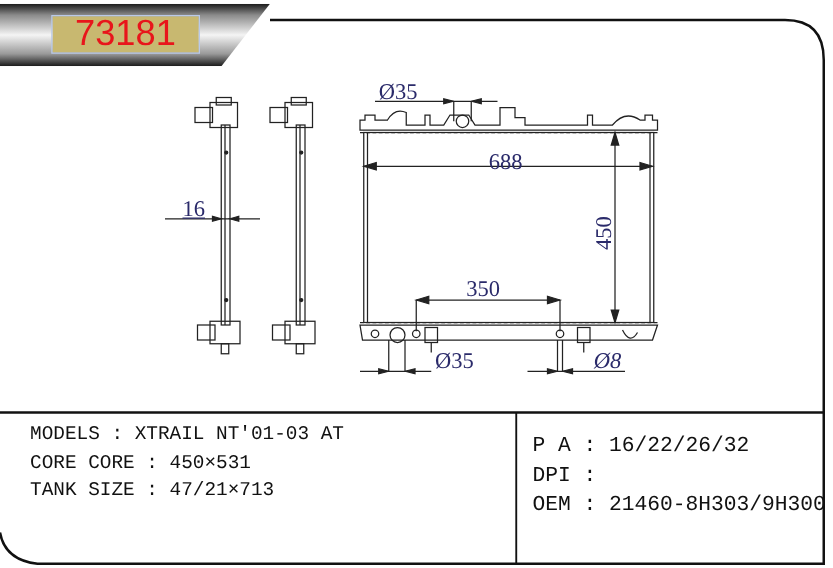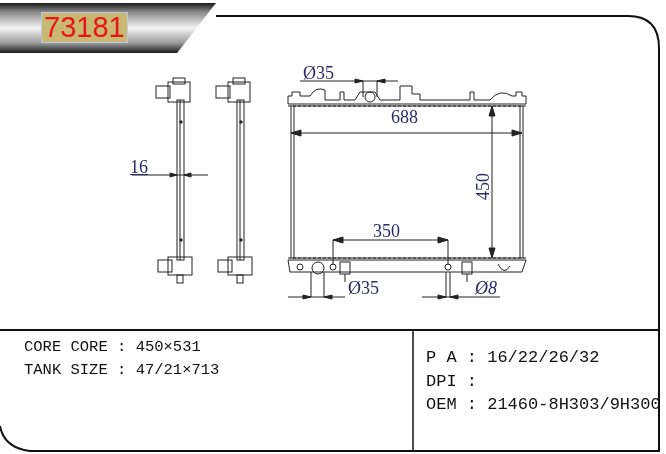--- a/index.html
+++ b/index.html
@@ -4,21 +4,21 @@
 <style>
   html, body { margin: 0; padding: 0; background: #ffffff; }
   body { width: 666px; height: 454px; position: relative; overflow: hidden; font-family: "DejaVu Sans", sans-serif; }
   .frame { position: absolute; left: 0; top: 0; width: 666px; height: 454px; }
   .badge {
     position: absolute; left: 0; top: 3px; width: 216px; height: 50px;
     background: linear-gradient(to bottom, #1a1a1a 0%, #8a8a8a 18%, #f4f4f4 50%, #9a9a9a 80%, #1a1a1a 100%);
     clip-path: polygon(0 0, 100% 0, 82% 100%, 0 100%);
   }
   .badge-num {
-    position: absolute; left: 42px; top: 13px; height: 29px; padding: 0 2px;
+    position: absolute; left: 42px; top: 13px; height: 29px; padding: 0 18px;
     background: #c8b870; outline: 1px solid #b9c9e8;
     color: #e8151b; font-family: "Liberation Sans", sans-serif; font-size: 29px; line-height: 29px; letter-spacing: 0px;
   }
   .spec-left { position: absolute; left: 24px; top: 336px; font-family: "Liberation Mono", "DejaVu Sans Mono", monospace; font-size: 15.5px; line-height: 22.5px; color: #111; }
   .spec-right { position: absolute; left: 426px; top: 346px; font-family: "Liberation Mono", "DejaVu Sans Mono", monospace; font-size: 17px; line-height: 23.5px; color: #111; }
   .row { white-space: pre; }
   .dim { position: absolute; font-family: "Liberation Serif", "DejaVu Serif", serif; color: #2a2a6a; font-size: 18px; line-height: 18px; white-space: nowrap; }
   .dim-vert { transform: rotate(-90deg); transform-origin: left top; }
 </style>
 </head>
@@ -121,28 +121,29 @@
     <line x1="450" y1="272" x2="450" y2="297"></line>
     <polygon points="446,297 438,295 438,299" fill="#222"></polygon>
     <polygon points="450,297 458,295 458,299" fill="#222"></polygon>
   </g>
 </svg>
 
 <div class="badge"></div>
 <div class="badge-num">73181</div>
 
 <div class="dim" style="left:303px; top:64px;">Ø35</div>
-<div class="dim" style="left:391px; top:108px;text-align:right;">688</div>
+<div class="dim" style="left:391px; top:120px;text-align:right;">688</div>
 <div class="dim dim-vert" style="left:474px; top:200px;">450</div>
-<div class="dim" style="left:130px; top:158px;text-decoration:underline;">16</div>
+<div class="dim" style="left:146px; top:158px;text-decoration:underline;">16</div>
 <div class="dim" style="left:373px; top:222px;">350</div>
 <div class="dim" style="left:348px; top:279px;">Ø35</div>
 <div class="dim" style="left:475px; top:279px;font-style:italic;">Ø8</div>
 
 <div class="spec-left">
+  <div class="row"><span>MODELS : </span><span>XTRAIL NT'01-03 AT</span></div>
   <div class="row"><span>CORE CORE : </span><span>450×531</span></div>
   <div class="row"><span>TANK SIZE : </span><span>47/21×713</span></div>
 </div>
 
 <div class="spec-right">
   <div class="row"><span>P A : </span><span>16/22/26/32</span></div>
   <div class="row"><span>DPI : </span><span></span></div>
   <div class="row"><span>OEM : </span><span>21460-8H303/9H300</span></div>
 </div>
 

